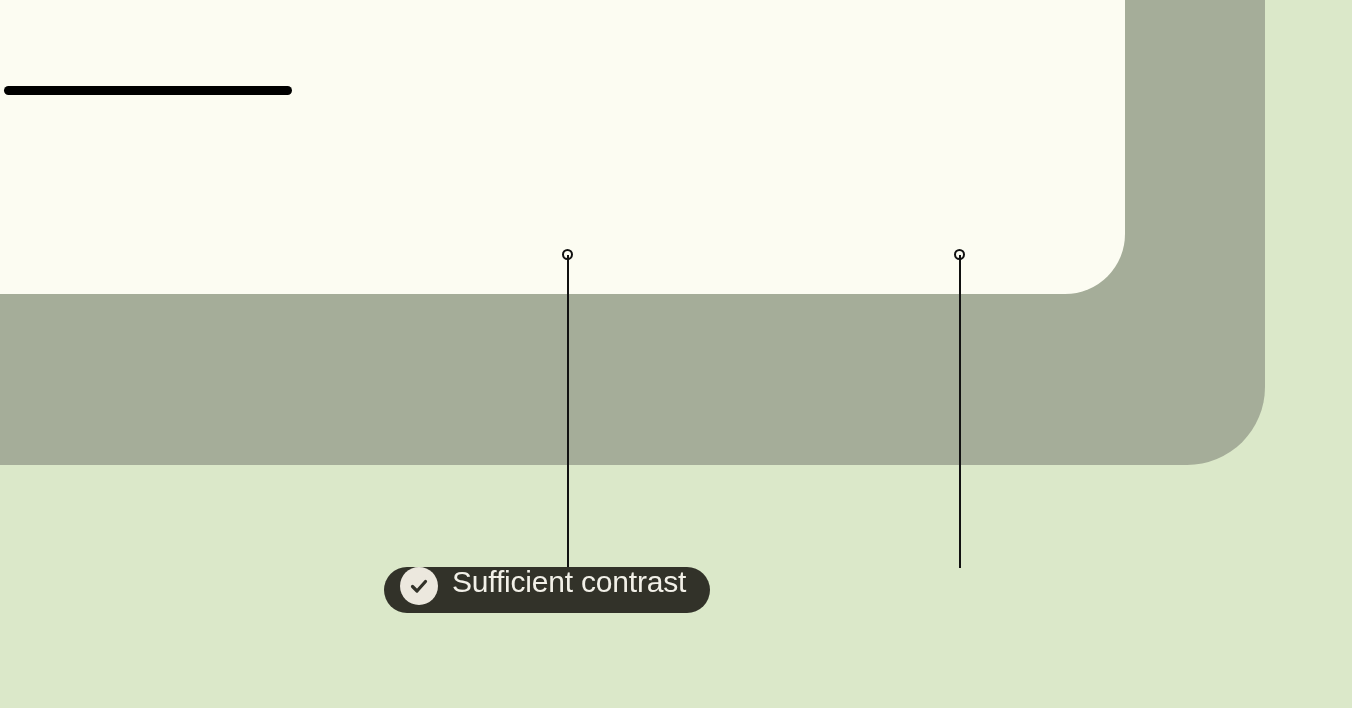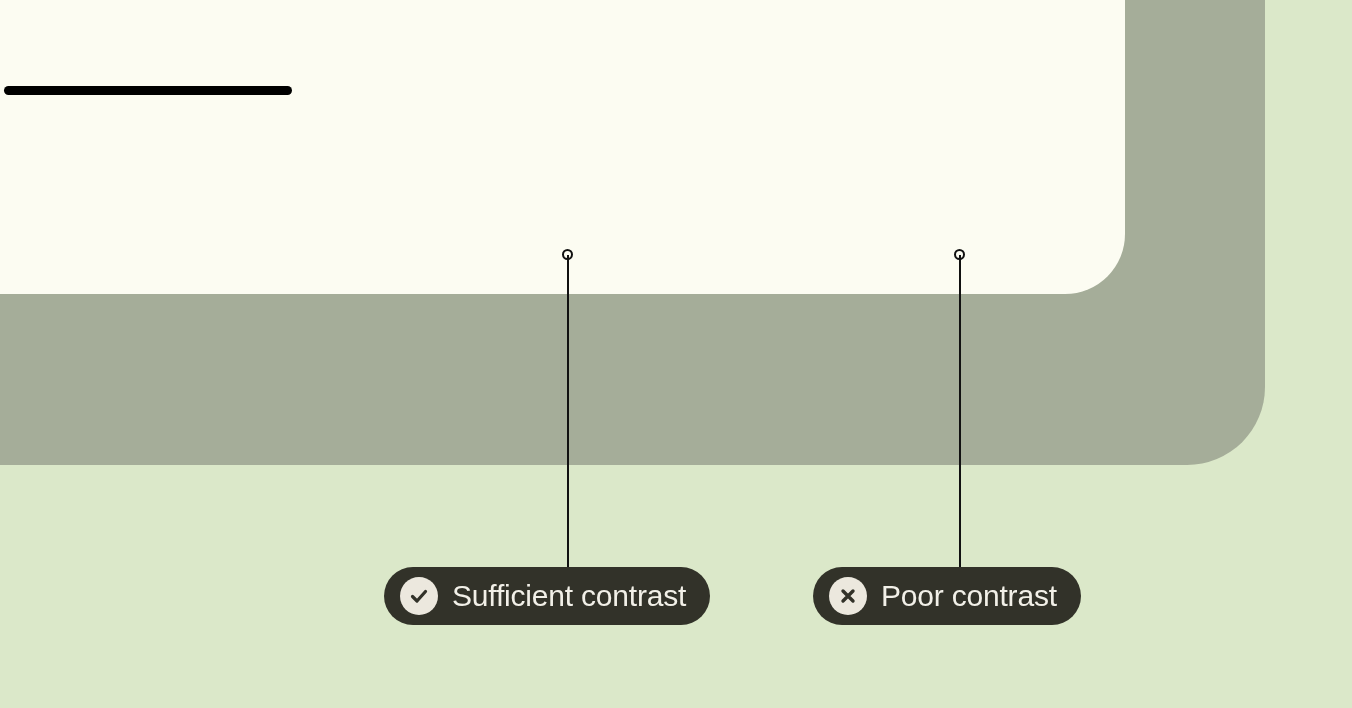--- a/index.html
+++ b/index.html
@@ -73,22 +73,22 @@
     background: transparent;
     box-sizing: border-box;
   }
   .dot-left  { left: 562px; top: 249px; }
   .dot-right { left: 954px; top: 249px; }
 
   
   .badge {
     position: absolute;
     display: flex;
-    align-items: center;
-    height: 58px;
+    align-items: flex-start;
+    height: 46px;
     background: #323229;
     border-radius: 999px;
     padding: 0 24px 0 16px;
     box-sizing: border-box;
     white-space: nowrap;
   }
   .badge-left  { left: 384px; top: 567px; }
   .badge-right { left: 813px; top: 567px; }
 
   .badge-icon {
@@ -134,22 +134,14 @@
 
   <div class="badge badge-left">
     <span class="badge-icon">
       <svg width="22" height="22" viewBox="0 0 22 22" aria-hidden="true">
         <path d="M4.5 11.5 L9 16 L17.5 6.5" fill="none" stroke="#323229" stroke-width="3.2" stroke-linecap="round" stroke-linejoin="round"></path>
       </svg>
     </span>
     <span class="badge-label">Sufficient contrast</span>
   </div>
 
-  <div class="badge badge-right">
-    <span class="badge-icon">
-      <svg width="22" height="22" viewBox="0 0 22 22" aria-hidden="true">
-        <path d="M6 6 L16 16 M16 6 L6 16" fill="none" stroke="#323229" stroke-width="3.4" stroke-linecap="round"></path>
-      </svg>
-    </span>
-    <span class="badge-label">Poor contrast</span>
-  </div>
 
 </div>
 
 </body></html>

